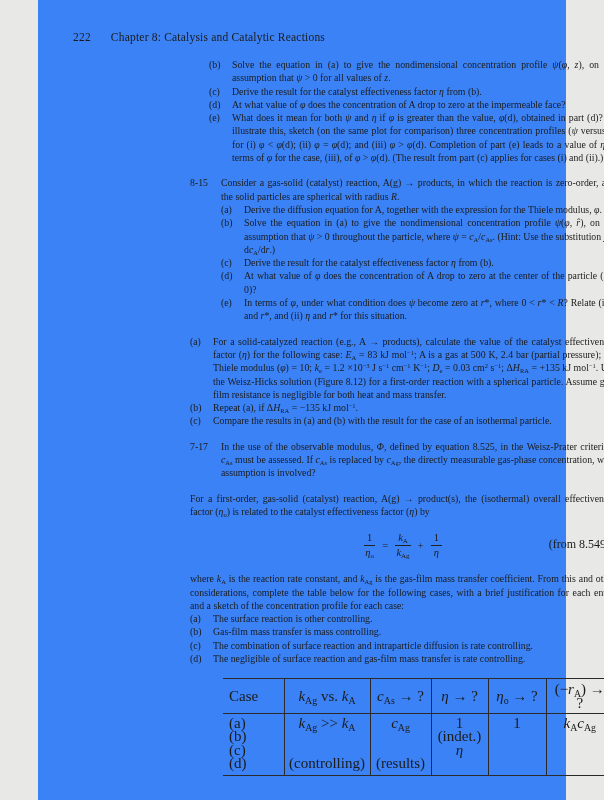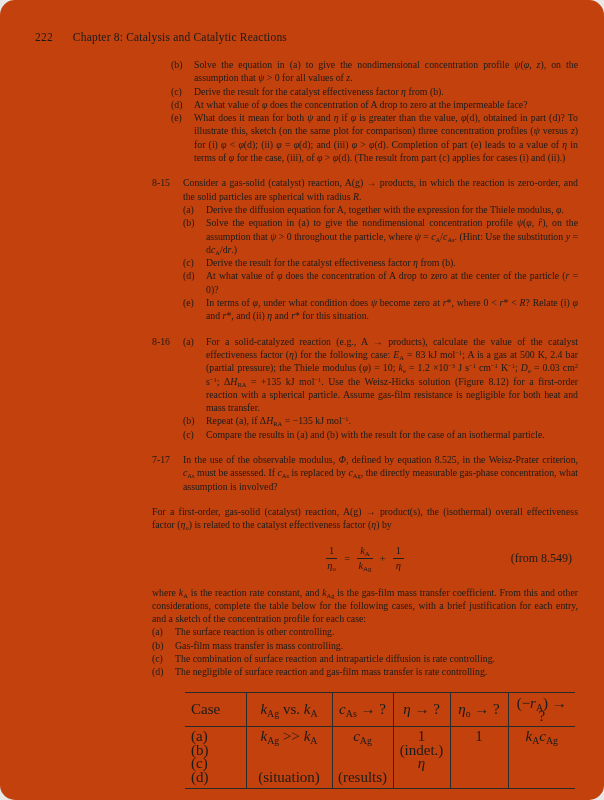--- a/index.html
+++ b/index.html
@@ -1,24 +1,23 @@
 <!DOCTYPE html>
 <html><head>
 <meta charset="utf-8">
 <style>
   * { margin:0; padding:0; box-sizing:border-box; }
   html,body { background:#e8e8e6; }
   .page {
     position:relative;
-    width:604px; height:800px;
+    width:528px; height:800px;
     margin:0 auto;
-    background:#c2410c;
+    background:#3b82f6;
     font-family:"Liberation Serif", serif;
     color:#1b1b1b;
-    border-radius:15px;
   }
   .running-head {
     position:absolute; top:31px; left:35px;
     font-size:11.5px; letter-spacing:0.2px;
     white-space:nowrap;
   }
   .running-head .pagenum { margin-right:20px; }
   .content {
     position:absolute; top:58px; left:152px; width:426px;
     font-size:9.8px; line-height:13.3px;
@@ -122,21 +121,20 @@
           <span class="itext">At what value of <i>φ</i> does the concentration of A drop to zero at the center of the particle (<i>r</i> = 0)?</span>
         </div>
         <div class="item">
           <span class="ilabel">(e)</span>
           <span class="itext">In terms of <i>φ</i>, under what condition does <i>ψ</i> become zero at <i>r</i>*, where 0 &lt; <i>r</i>* &lt; <i>R</i>? Relate (i) <i>φ</i> and <i>r</i>*, and (ii) <i>η</i> and <i>r</i>* for this situation.</span>
         </div>
       </div>
     </div>
 
     <div class="problem">
-      <div class="pnum">8-16</div>
       <div class="pbody">
         <div class="item">
           <span class="ilabel">(a)</span>
           <span class="itext">For a solid-catalyzed reaction (e.g., A → products), calculate the value of the catalyst effectiveness factor (<i>η</i>) for the following case: <i>E</i><sub>A</sub> = 83 kJ mol<sup>−1</sup>; A is a gas at 500 K, 2.4 bar (partial pressure); the Thiele modulus (<i>φ</i>) = 10; <i>k</i><sub>e</sub> = 1.2 ×10<sup>−3</sup> J s<sup>−1</sup> cm<sup>−1</sup> K<sup>−1</sup>; <i>D</i><sub>e</sub> = 0.03 cm<sup>2</sup> s<sup>−1</sup>; Δ<i>H</i><sub>RA</sub> = +135 kJ mol<sup>−1</sup>. Use the Weisz-Hicks solution (Figure 8.12) for a first-order reaction with a spherical particle. Assume gas-film resistance is negligible for both heat and mass transfer.</span>
         </div>
         <div class="item">
           <span class="ilabel">(b)</span>
           <span class="itext">Repeat (a), if Δ<i>H</i><sub>RA</sub> = −135 kJ mol<sup>−1</sup>.</span>
         </div>
         <div class="item">
@@ -238,21 +236,21 @@
           <tr>
             <td>(c)</td>
             <td></td>
             <td></td>
             <td><i>η</i></td>
             <td></td>
             <td></td>
           </tr>
           <tr class="last">
             <td>(d)</td>
-            <td>(situation)</td>
+            <td>(controlling)</td>
             <td>(results)</td>
             <td></td>
             <td></td>
             <td></td>
           </tr>
         </tbody>
       </table>
     </div>
 
   </div>

